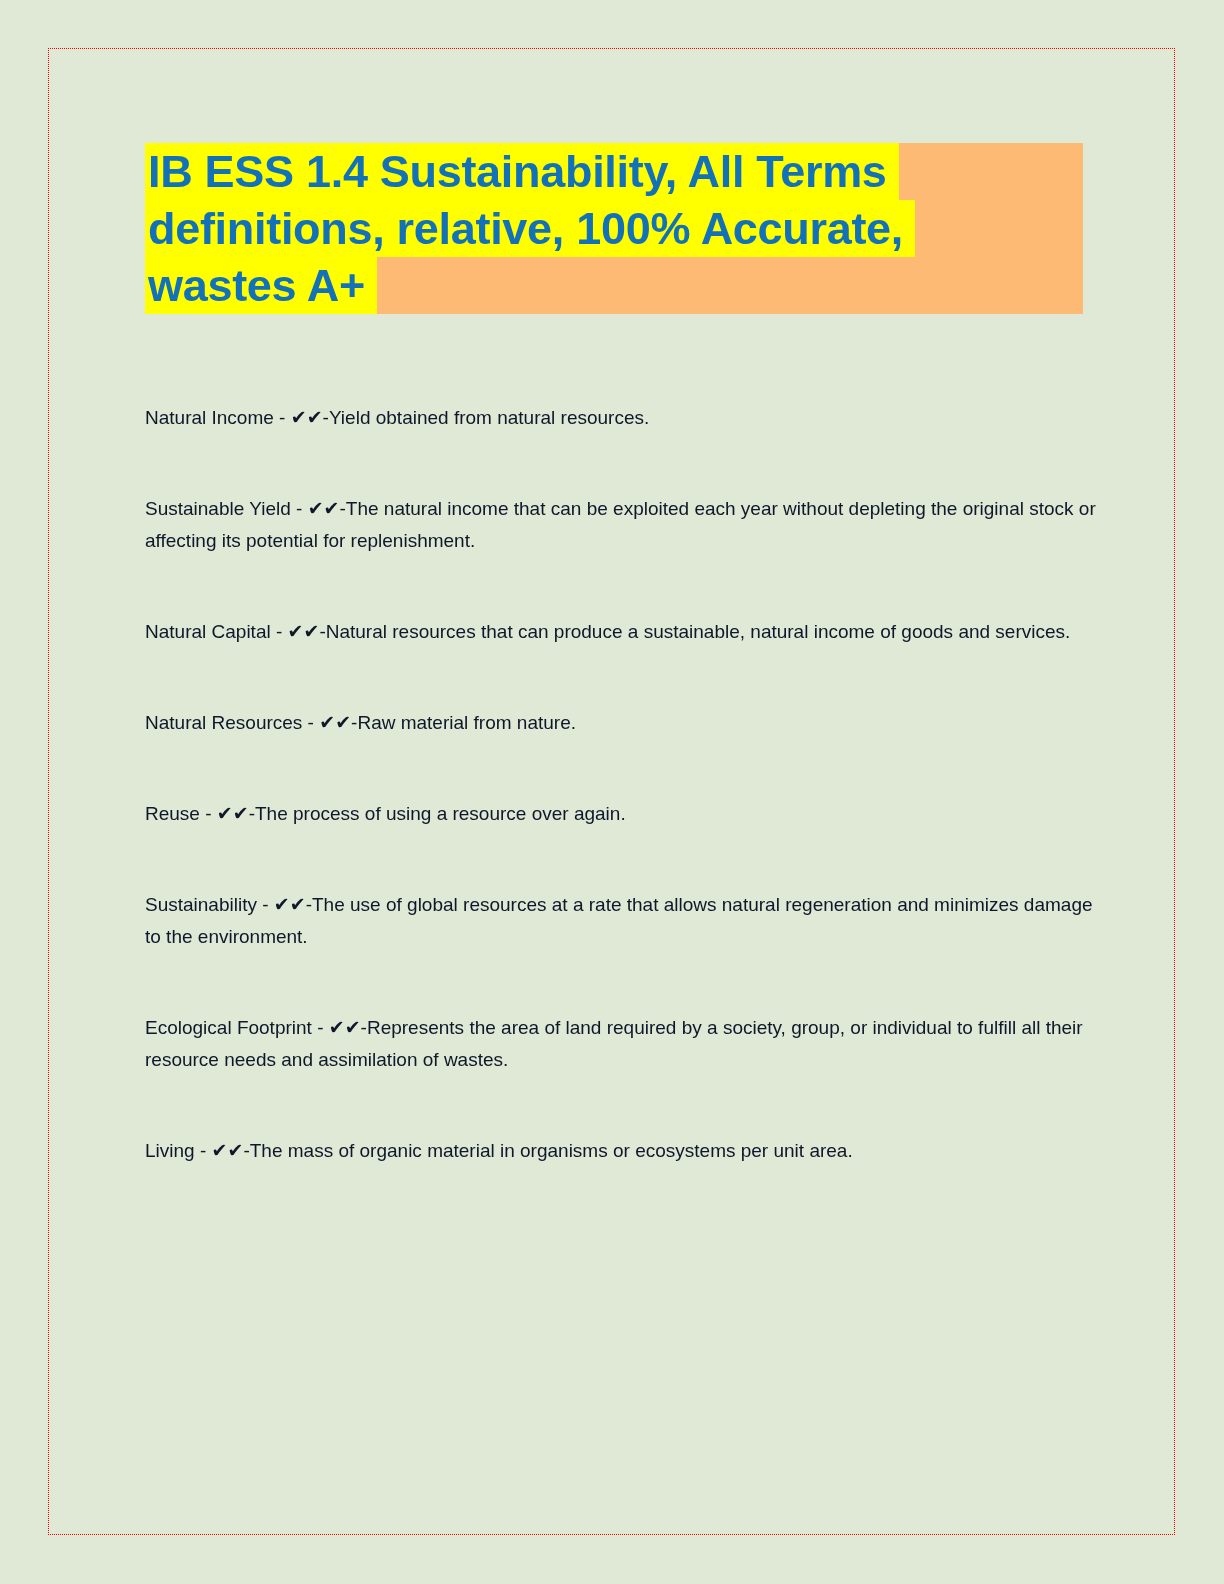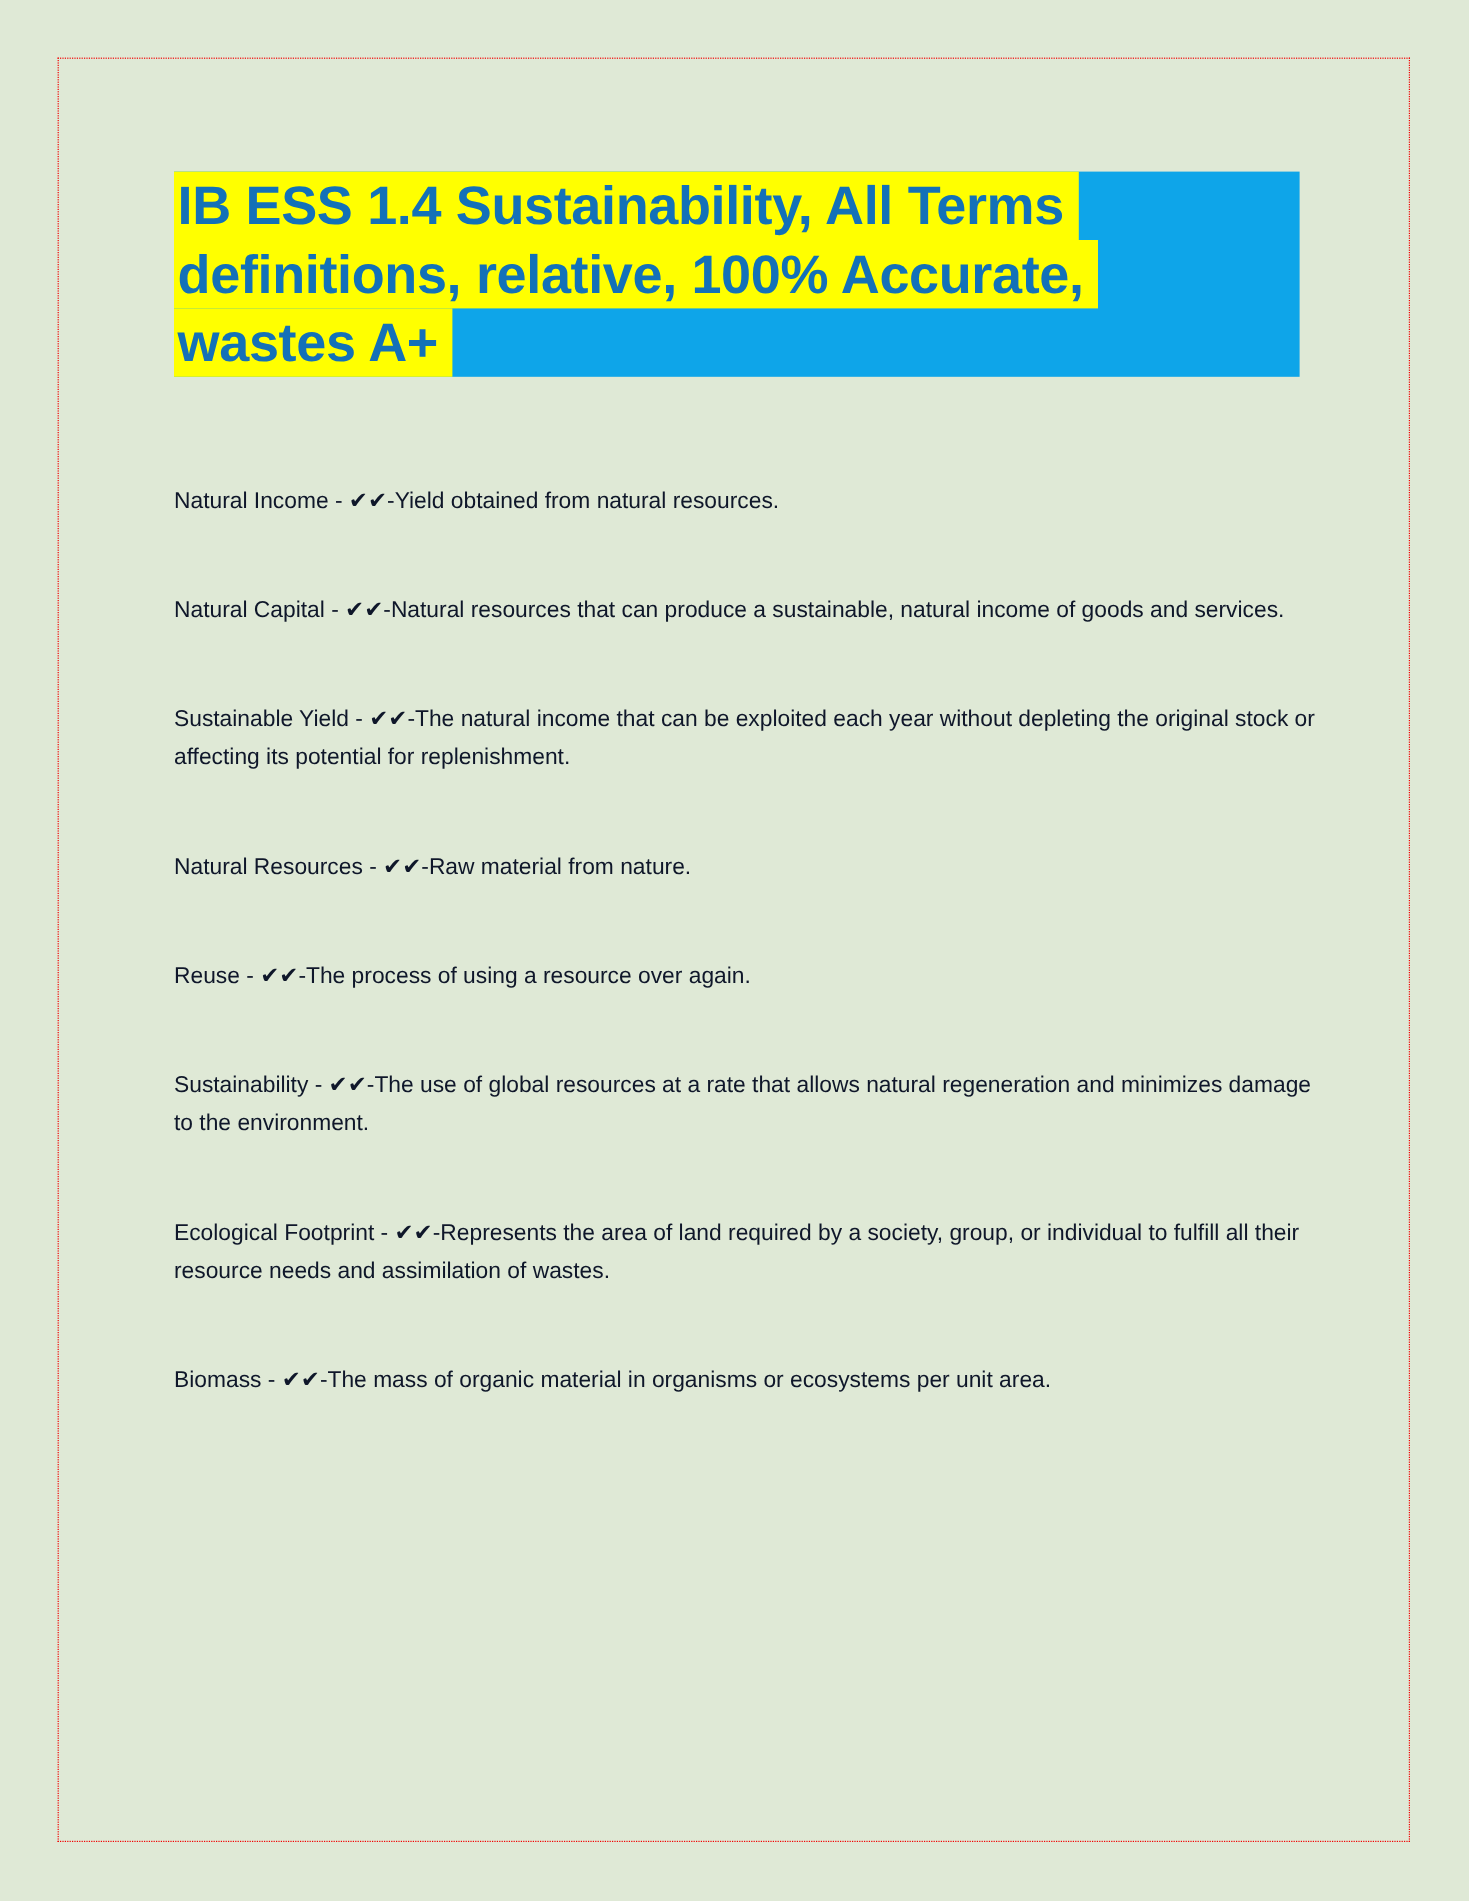--- a/index.html
+++ b/index.html
@@ -22,21 +22,21 @@
   }
   .content {
     position: absolute;
     left: 145px;
     top: 143px;
     width: 960px;
   }
   .title-block {
     margin: 0;
     width: 938px;
-    background: #0ea5e9;
+    background: #fdba74;
     font-size: 45px;
     font-weight: bold;
     color: #1371b8;
     letter-spacing: -0.3px;
   }
   .title-line { display: block; }
   .hl {
     display: inline-block;
     height: 57px;
     line-height: 57px;
@@ -60,22 +60,22 @@
 <div class="content">
 
   <h1 class="title-block">
       <span class="title-line"><span class="hl">IB ESS 1.4 Sustainability, All Terms</span></span>
       <span class="title-line"><span class="hl">definitions, relative, 100% Accurate,</span></span>
       <span class="title-line"><span class="hl">wastes A+</span></span>
     </h1>
 
   <div class="terms">
     <p class="term"><span>Natural Income</span><span> - ✔✔-</span><span>Yield obtained from natural resources.</span></p>
+    <p class="term"><span>Sustainable Yield</span><span> - ✔✔-</span><span>The natural income that can be exploited each year without depleting the original stock or affecting its potential for replenishment.</span></p>
     <p class="term"><span>Natural Capital</span><span> - ✔✔-</span><span>Natural resources that can produce a sustainable, natural income of goods and services.</span></p>
-    <p class="term"><span>Sustainable Yield</span><span> - ✔✔-</span><span>The natural income that can be exploited each year without depleting the original stock or affecting its potential for replenishment.</span></p>
     <p class="term"><span>Natural Resources</span><span> - ✔✔-</span><span>Raw material from nature.</span></p>
     <p class="term"><span>Reuse</span><span> - ✔✔-</span><span>The process of using a resource over again.</span></p>
     <p class="term"><span>Sustainability</span><span> - ✔✔-</span><span>The use of global resources at a rate that allows natural regeneration and minimizes damage to the environment.</span></p>
     <p class="term"><span>Ecological Footprint</span><span> - ✔✔-</span><span>Represents the area of land required by a society, group, or individual to fulfill all their resource needs and assimilation of wastes.</span></p>
-    <p class="term"><span>Biomass</span><span> - ✔✔-</span><span>The mass of organic material in organisms or ecosystems per unit area.</span></p>
+    <p class="term"><span>Living</span><span> - ✔✔-</span><span>The mass of organic material in organisms or ecosystems per unit area.</span></p>
   </div>
 
 </div>
 
 </body></html>

